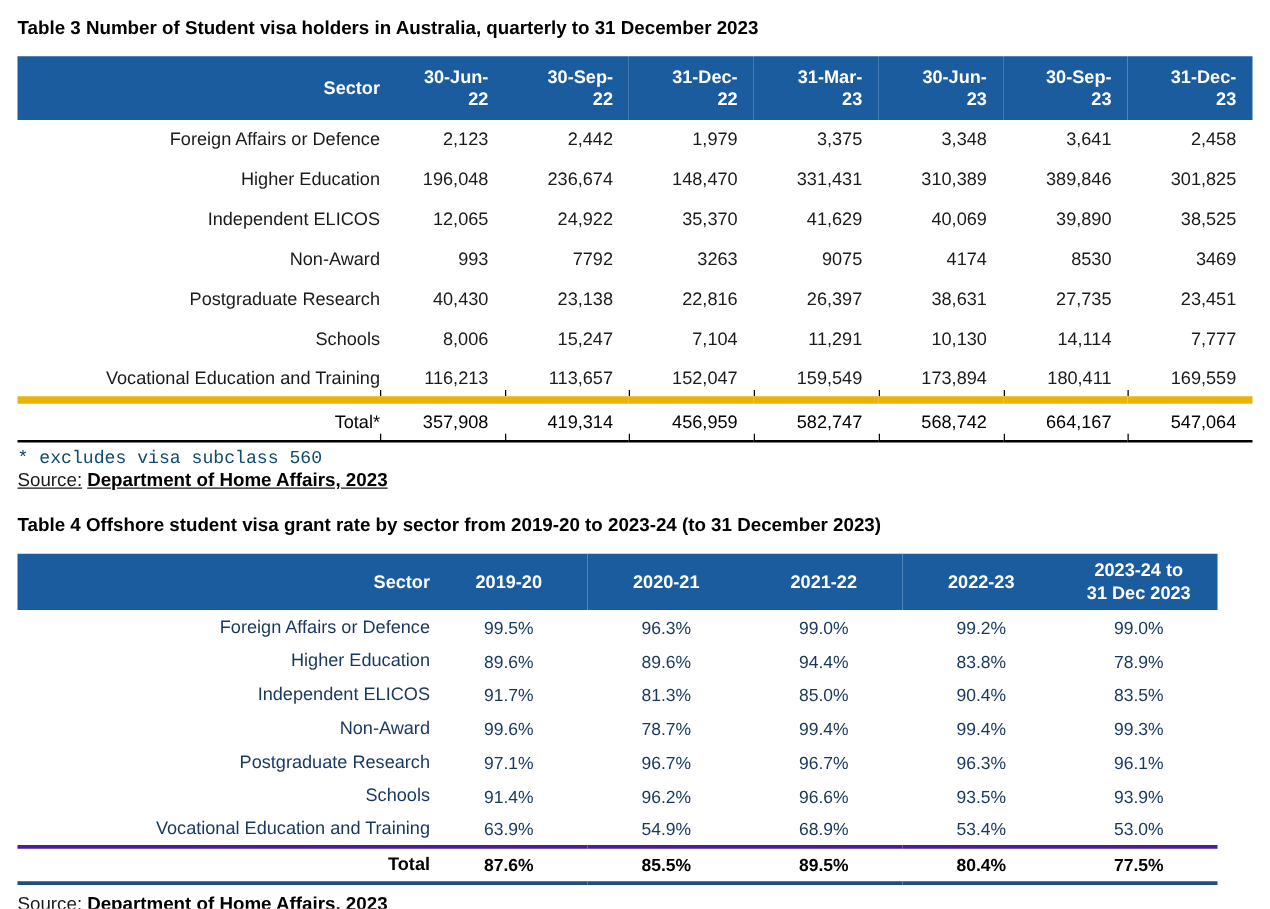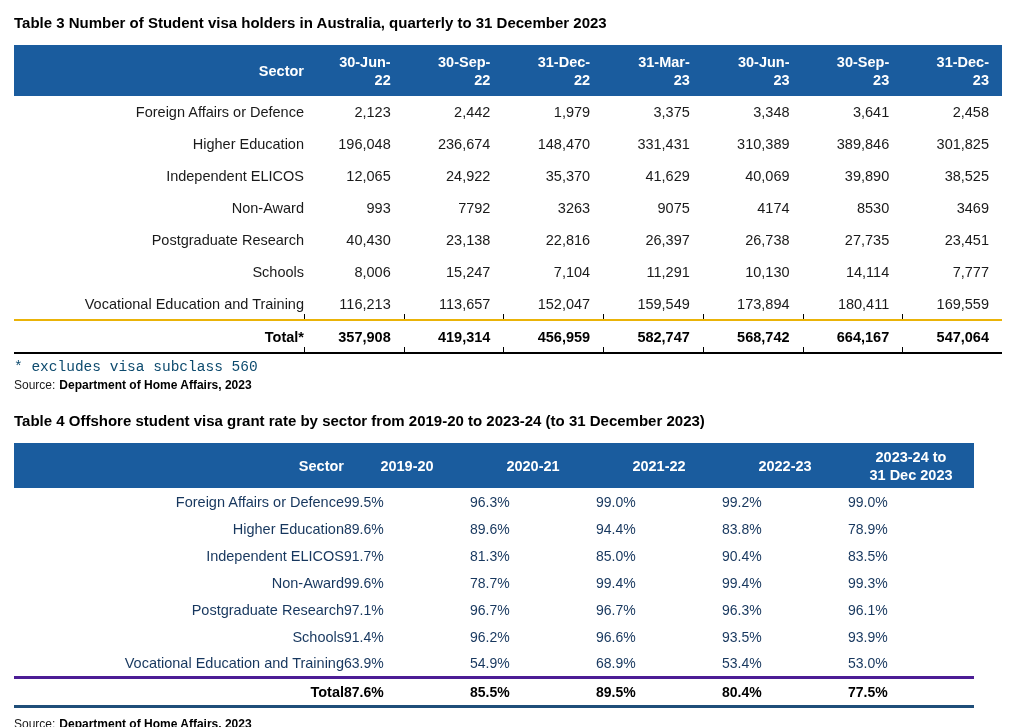--- a/index.html
+++ b/index.html
@@ -32,37 +32,37 @@
     font-size: 14.5px;
     vertical-align: middle;
     white-space: pre-line;
     line-height: 18px;
   }
   .t3 th { height: 51px; }
   .t4 th { height: 45px; }
   th.sector, td.sector { text-align: right; padding-left: 12px; }
   .t3 th.num, .t3 td.num { text-align: right; padding-right: 13px; }
   .t4 th.num { text-align: center; }
-  .t4 td.num { }
+  .t4 td.num { text-align: center; }
 
   td {
     font-size: 14.5px;
     vertical-align: middle;
   }
   .t3 tbody td { height: 32px; }
   .t4 tbody td { height: 27px; }
   .t4 tbody td, .t4 tbody td.sector { color: #17375E; }
   .t4 td.num { font-size: 14px; }
 
   
   .t3 tfoot td {
     height: 33px;
-    font-weight: bold;
+    font-weight: normal;
     color: #000;
-    border-top: 2px solid #eab308;
+    border-top: 6px solid #eab308;
     border-bottom: 2px solid #000;
   }
   .t4 tfoot td {
     height: 29px;
     font-weight: bold;
     color: #000;
     border-top: 3px solid #4c1d95;
     border-bottom: 3px solid #1F4E79;
   }
   
@@ -72,23 +72,24 @@
   }
 
   .footnote {
     font-size: 14.5px;
     color: #0c4a6e;
     margin-top: 5px;
     line-height: 17px;
     font-family: Liberation Mono, monospace;
   }
   .source-line {
-    font-size: 12px;
+    font-size: 15px;
     color: #1a1a1a;
     line-height: 18px;
+    text-decoration: underline;
   }
   .source-line .src-bold { font-weight: bold; color: #000; }
   .source-line .src-label { margin-right: 4px; }
   .gap-before-t4 { height: 14px; }
   .t4-source { margin-top: 7px; }
 </style>
 </head>
 <body>
 
 <div class="tbl-title">Table 3 Number of Student visa holders in Australia, quarterly to 31 December 2023</div>
@@ -163,21 +164,21 @@
         <td class="num">4174</td>
         <td class="num">8530</td>
         <td class="num">3469</td>
       </tr>
       <tr>
         <td class="sector">Postgraduate Research</td>
         <td class="num">40,430</td>
         <td class="num">23,138</td>
         <td class="num">22,816</td>
         <td class="num">26,397</td>
-        <td class="num">26,738</td>
+        <td class="num">38,631</td>
         <td class="num">27,735</td>
         <td class="num">23,451</td>
       </tr>
       <tr>
         <td class="sector">Schools</td>
         <td class="num">8,006</td>
         <td class="num">15,247</td>
         <td class="num">7,104</td>
         <td class="num">11,291</td>
         <td class="num">10,130</td>

